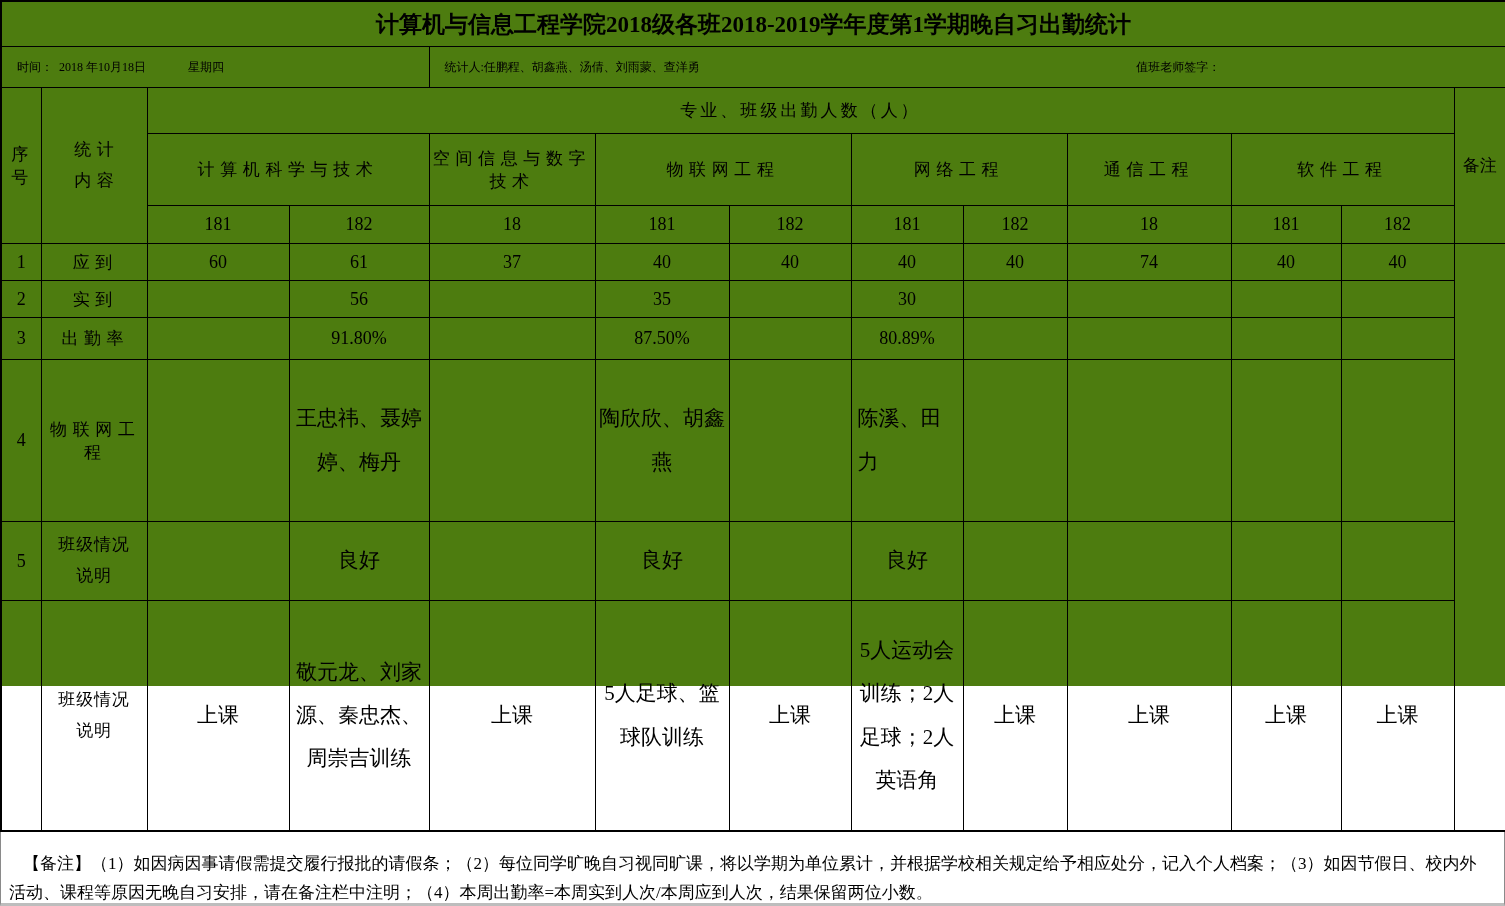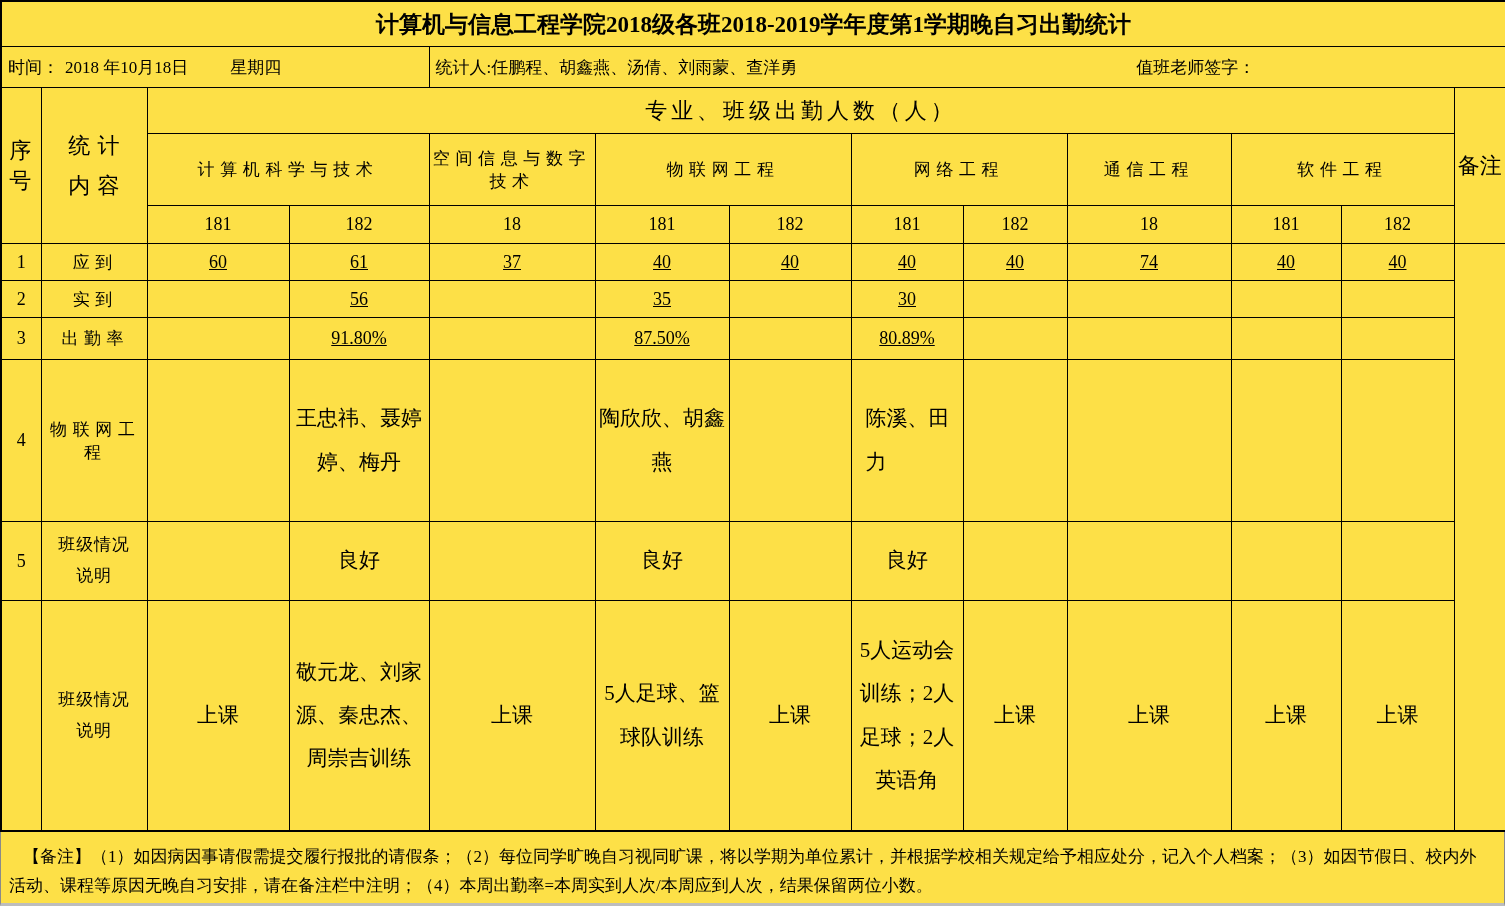--- a/index.html
+++ b/index.html
@@ -1,63 +1,63 @@
 <!DOCTYPE html>
 <html><head>
 <meta charset="utf-8">
 <style>
   html,body { margin:0; padding:0; background:#ffffff; }
   body {
     width:1505px; height:906px; overflow:hidden;
     font-family:"Liberation Serif","DejaVu Serif",serif;
     color:#000;
   }
-  .page { width:1505px; height:906px; background:#fde047; }
+  .page { width:1505px; height:686px; background:#4d7c0f; }
 
   table.sheet {
     border-collapse:collapse; table-layout:fixed;
     width:1505px; border:2px solid #000;
   }
   td {
     border:1px solid #000; text-align:center; vertical-align:middle;
     padding:0 3px; overflow:hidden; word-break:break-all;
   }
 
   tr.title-row td { height:44px; font-size:23px; font-weight:bold; border-bottom:1px solid #000; }
-  tr.info-row td { height:40px; font-size:17px; text-align:left; padding-left:6px; }
+  tr.info-row td { height:40px; font-size:12px; text-align:left; padding-left:15px; }
   td.info-right { position:relative; }
   td.info-right .sign { position:absolute; left:62%; top:50%; transform:translateY(-50%); white-space:nowrap;margin-left:40px; }
   .info-left .weekday { margin-left:42px; }
   .info-left .datev { margin-left:6px; }
 
-  tr.h1 td { height:45px; font-size:22px; }
+  tr.h1 td { height:45px; font-size:17px; }
   tr.h2 td { height:71px; font-size:17px; padding:0 2px; }
   tr.h3 td { height:37px; font-size:18px; }
   tr.r1 td { height:36px; }
   tr.r2 td { height:36px; }
   tr.r3 td { height:41px; }
   tr.r4 td { height:161px; }
   tr.r5 td { height:78px; }
   tr.r6 td { height:229px; }
 
   .sp { letter-spacing:0.33em; padding-left:0.33em; }
   .sp2 { letter-spacing:0.18em; padding-left:0.18em; }
   .lbl { font-size:17px; }
   .seq { font-size:18px; }
-  .val { font-size:18px;text-decoration:underline; }
+  .val { font-size:18px; }
   .names { font-size:21px; line-height:2.05; }
-  .left { text-align:left; padding-left:14px; }
+  .left { text-align:left; padding-left:6px; }
   .two-line { display:inline-block; width:4.3em; line-height:1.8; letter-spacing:0.05em; }
   .two-line-sp { display:inline-block; width:3.4em; line-height:1.8; }
 
   .footnote {
     box-sizing:border-box; width:1505px; height:74px;
     border-left:1px solid #8a8a8a; border-right:1px solid #8a8a8a;
     border-bottom:3px solid #bdbdbd;
-    padding:10px 12px 0 8px;
+    padding:17px 12px 0 8px;
     font-size:17px; line-height:1.72; text-indent:14px;
     word-break:break-all;
   }
 </style>
 </head>
 <body>
 
 <div class="page">
   <table class="sheet">
     <colgroup>

